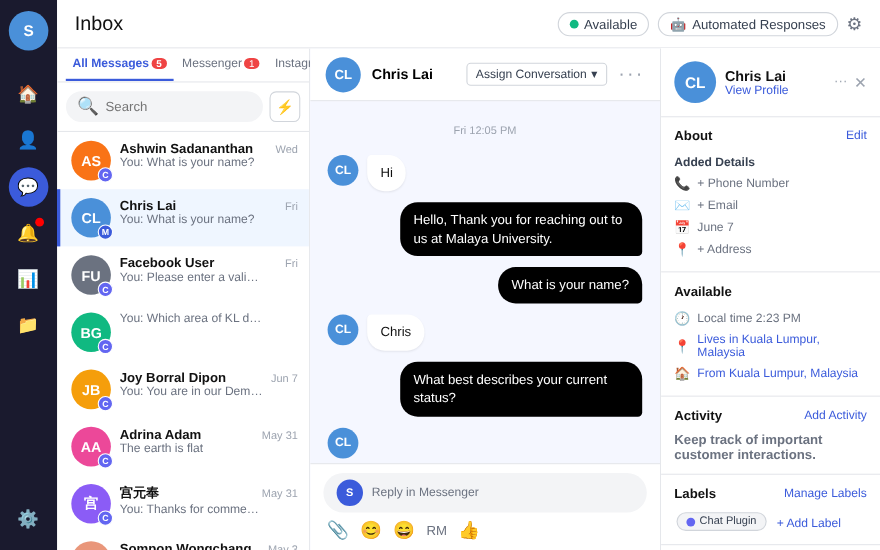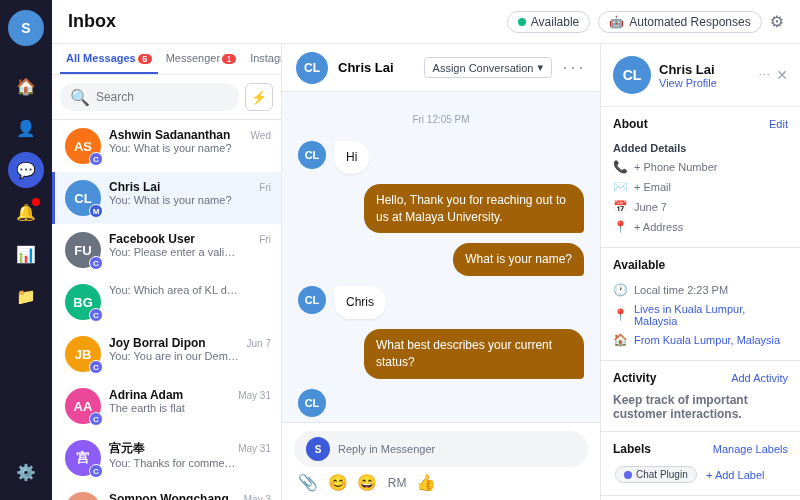--- a/index.html
+++ b/index.html
@@ -51,21 +51,21 @@
     
     .top-bar {
       height: 44px;
       background: #fff;
       border-bottom: 1px solid #e5e7eb;
       display: flex;
       align-items: center;
       padding: 0 16px;
       gap: 12px;
     }
-    .top-bar-title { font-size: 18px; font-weight: 700; color: #111; flex: 1; }
+    .top-bar-title { font-size: 18px; font-weight: 400; color: #111; flex: 1; }
     .top-bar-right { display: flex; align-items: center; gap: 8px; }
     .status-badge {
       display: flex; align-items: center; gap: 5px;
       border: 1px solid #d1d5db;
       border-radius: 16px;
       padding: 3px 10px;
       font-size: 12px;
       color: #374151;
       cursor: pointer;
     }
@@ -274,21 +274,21 @@
       font-size: 12px;
       line-height: 1.4;
     }
     .msg-bubble.incoming {
       background: #fff;
       color: #111;
       border-radius: 4px 16px 16px 16px;
       box-shadow: 0 1px 2px rgba(0,0,0,0.08);
     }
     .msg-bubble.outgoing {
-      background: #a16207;
+      background: #000000;
       color: #fff;
       border-radius: 16px 16px 4px 16px;
     }
 
     
     .reply-bar {
       background: #fff;
       border-top: 1px solid #e5e7eb;
       padding: 8px 12px;
     }

